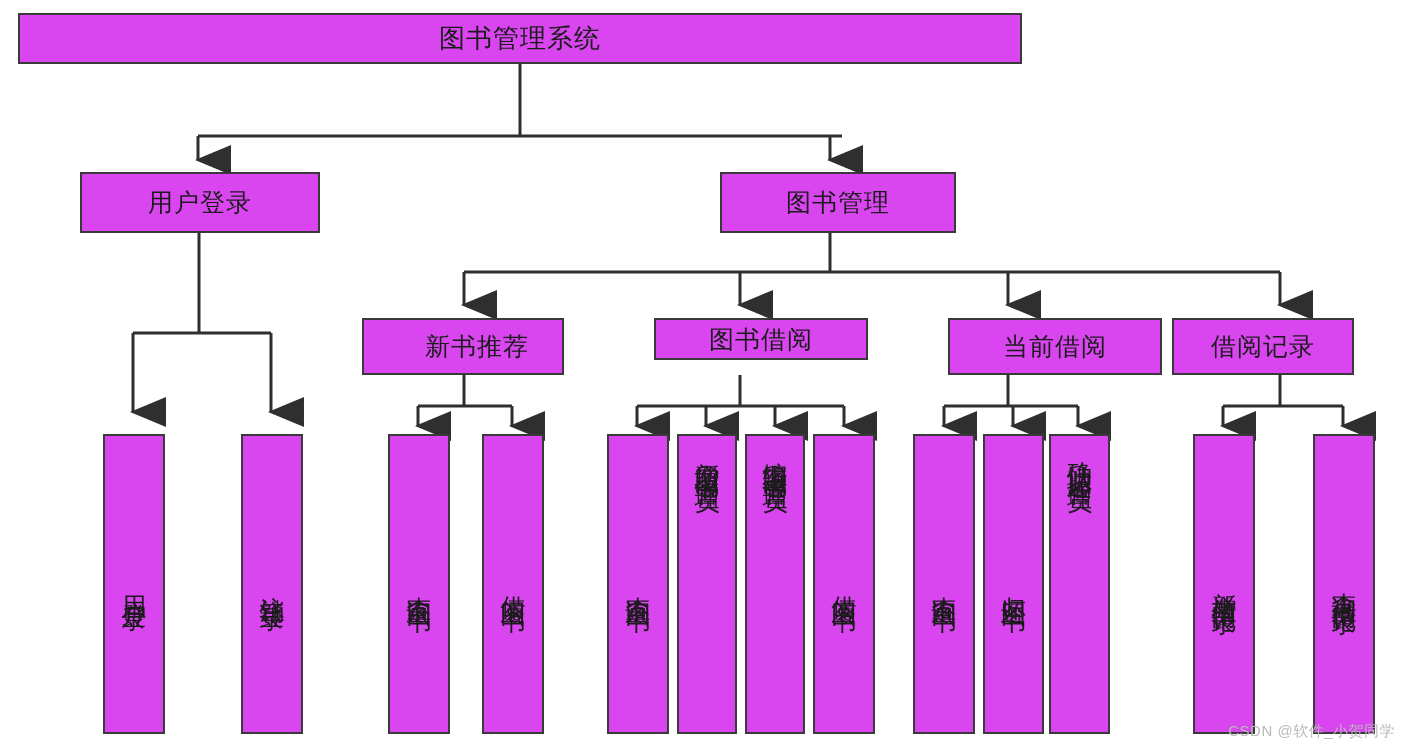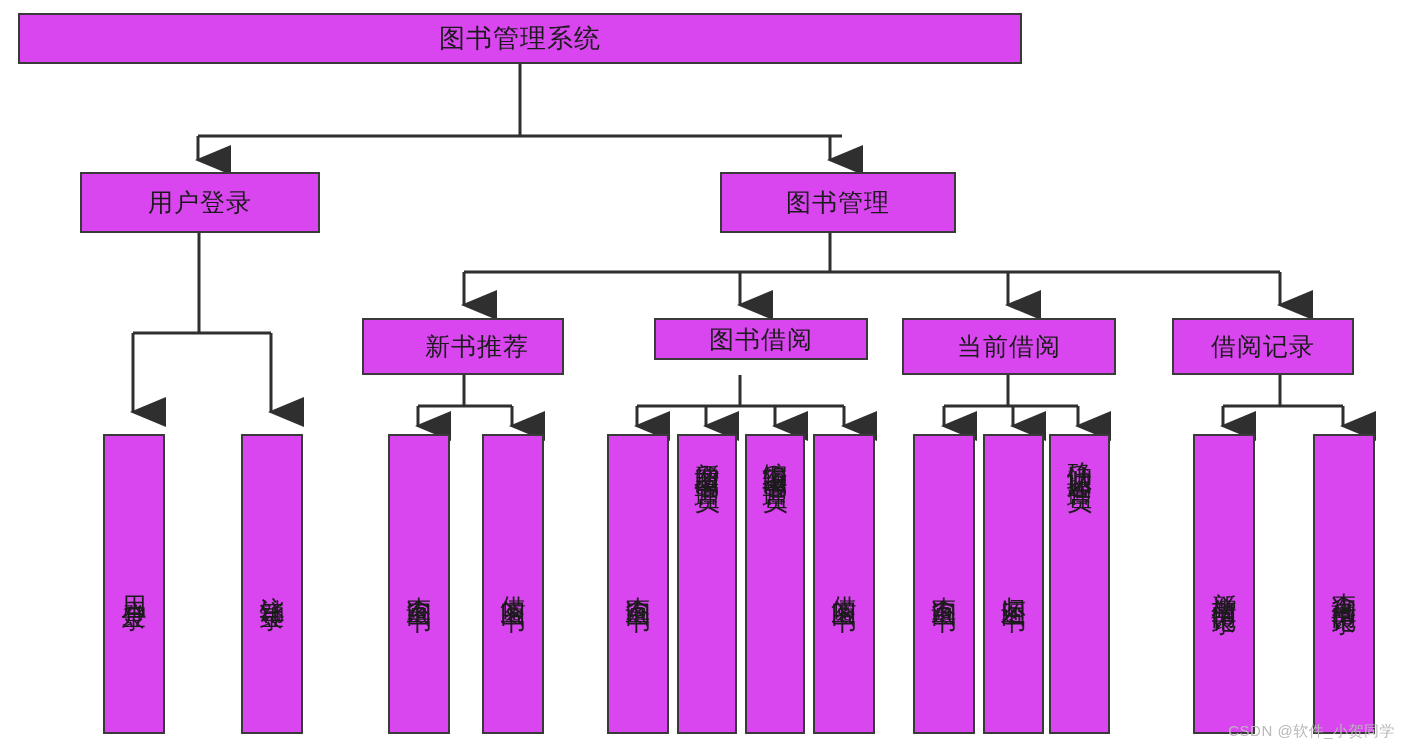--- a/index.html
+++ b/index.html
@@ -145,21 +145,21 @@
   <div class="node h" style="left:712px; top:172px; width:236px; height:61px;margin-left:8px;">
     <span class="label">图书管理</span>
   </div>
 
   <div class="node h" style="left:362px;  top:318px; width:202px; height:57px;padding-left:28px;">
     <span class="label">新书推荐</span>
   </div>
   <div class="node h" style="left:634px;  top:318px; width:214px; height:42px;margin-left:20px;">
     <span class="label">图书借阅</span>
   </div>
-  <div class="node h" style="left:902px;  top:318px; width:214px; height:57px;">
+  <div class="node h" style="left:948px;  top:318px; width:214px; height:57px;">
     <span class="label">当前借阅</span>
   </div>
   <div class="node h" style="left:1172px; top:318px; width:182px; height:57px;">
     <span class="label">借阅记录</span>
   </div>
 
   <div class="node v center" style="left:103px; top:434px; width:62px; height:300px;">
     <span class="label">用户登录</span>
   </div>
   <div class="node v center" style="left:241px; top:434px; width:62px; height:300px;">

